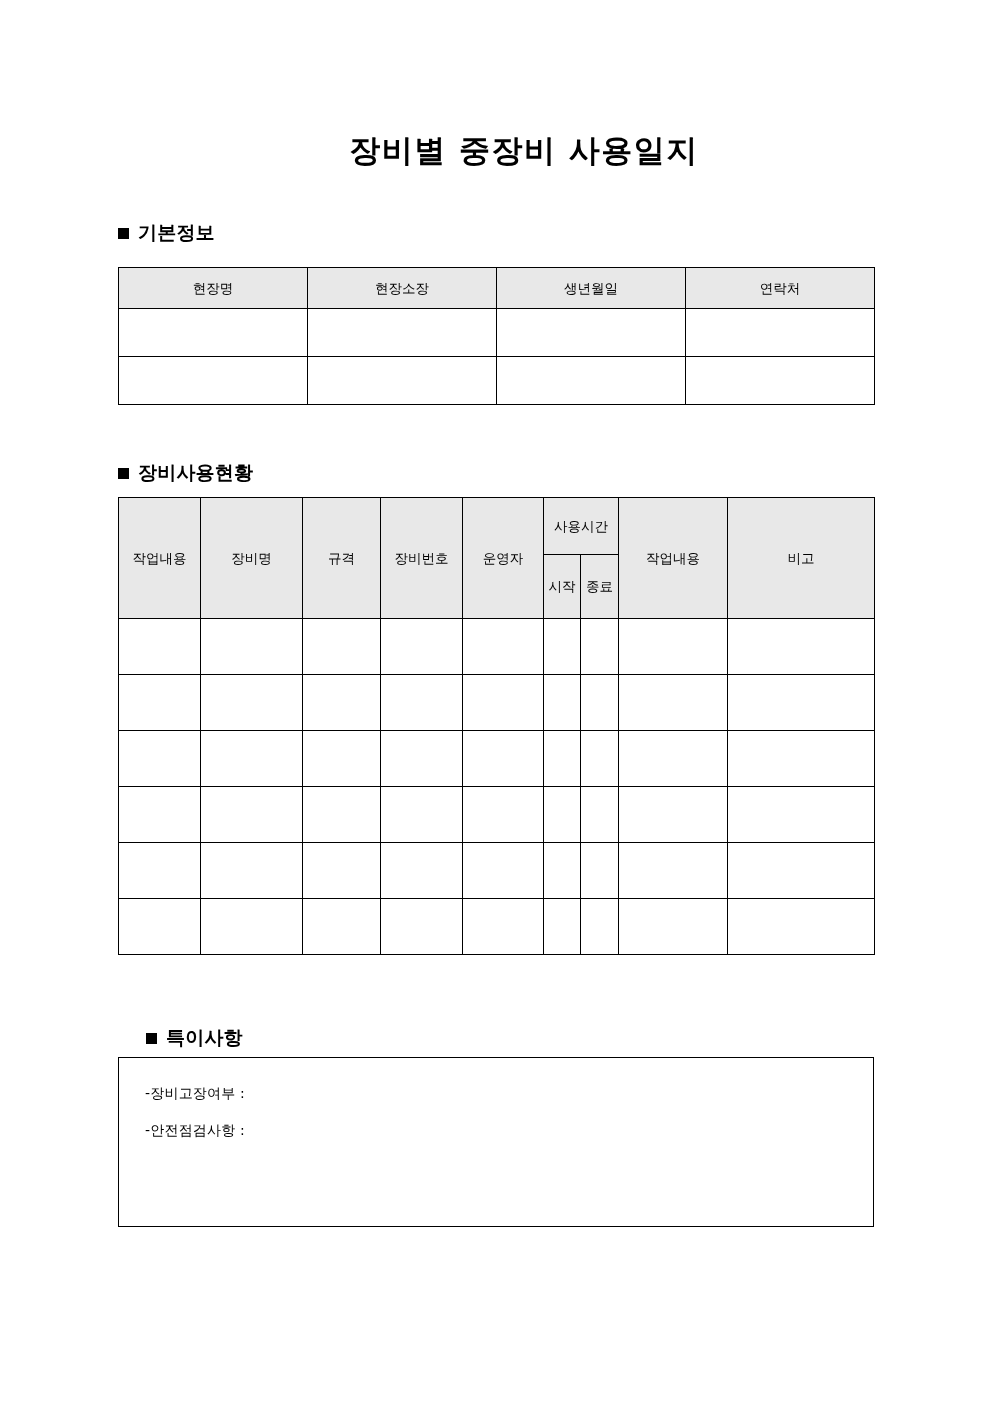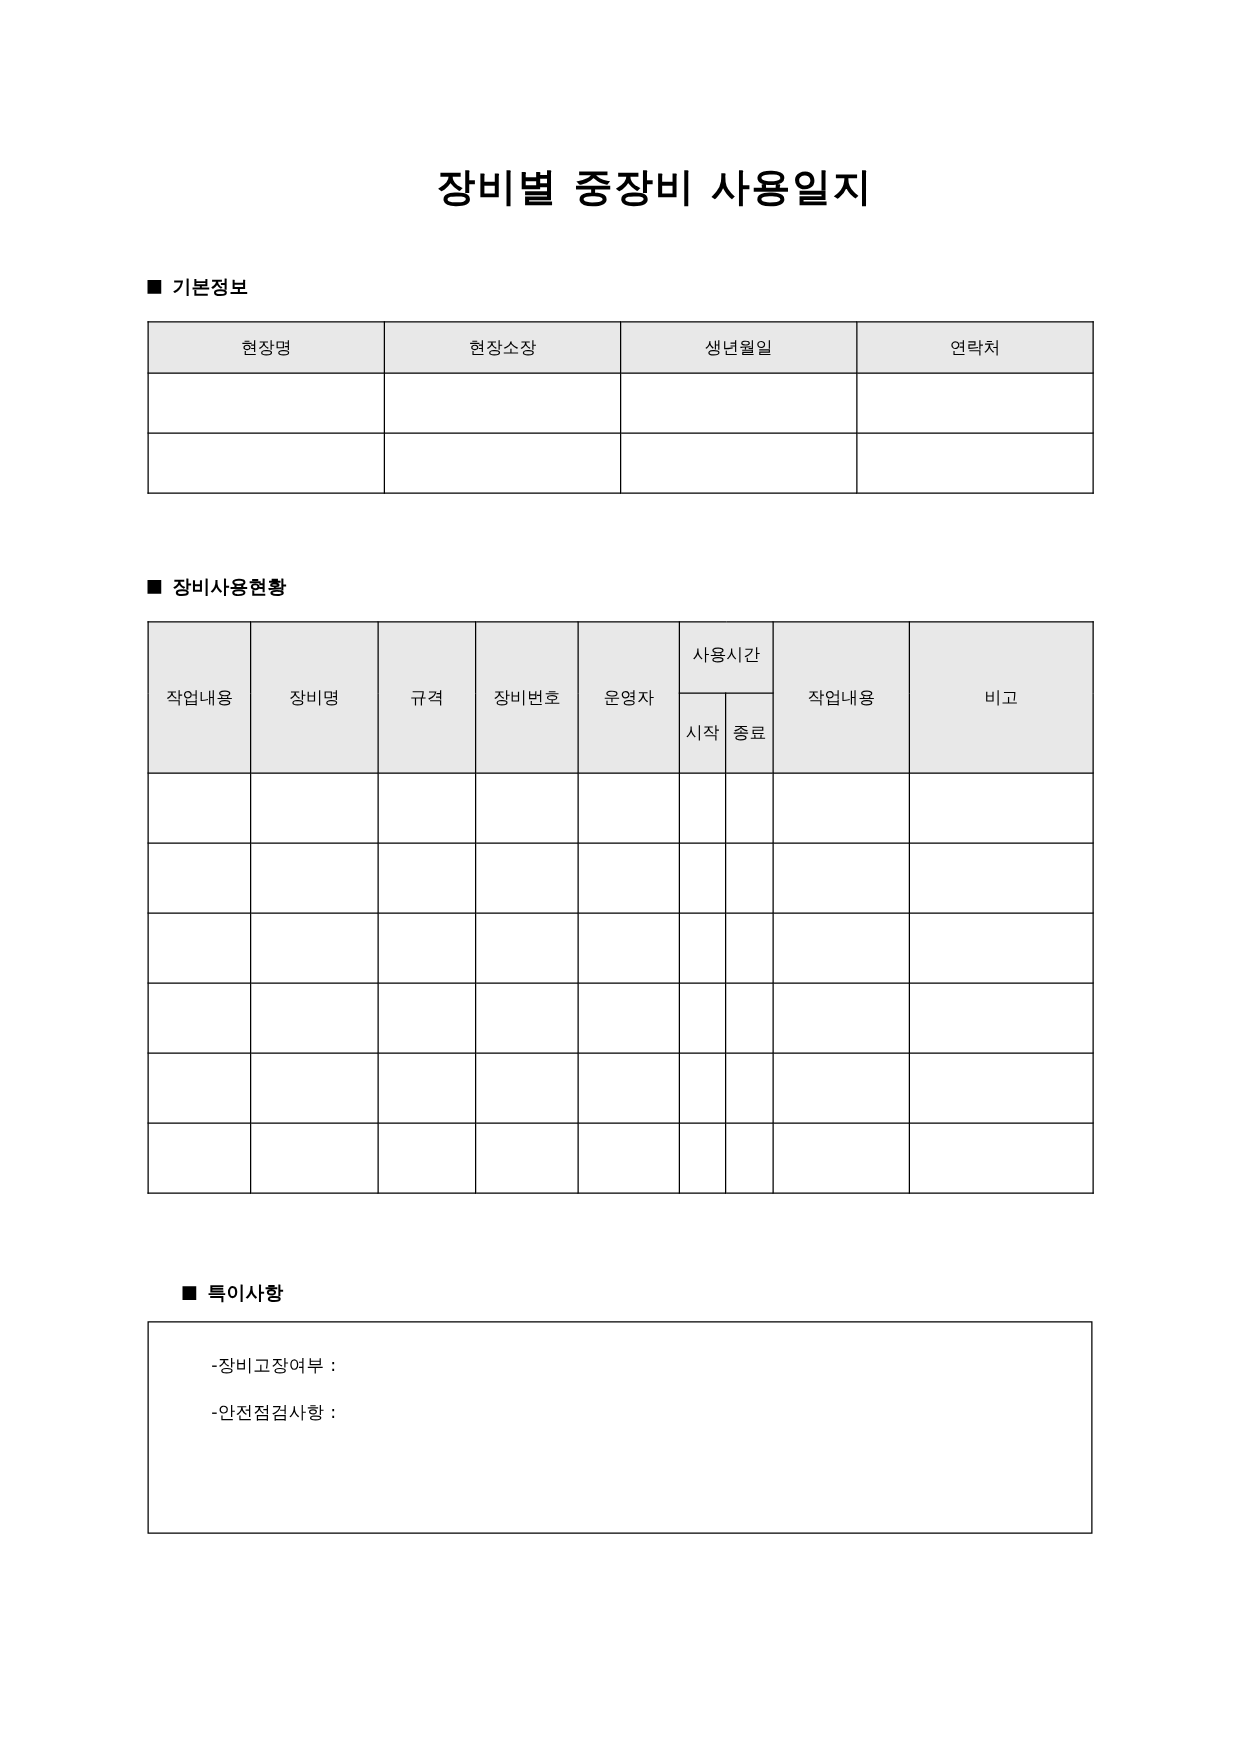--- a/index.html
+++ b/index.html
@@ -37,21 +37,21 @@
     padding-left: 28px;
   }
 
   
   .section-heading {
     position: absolute;
     left: 118px;
     display: flex;
     align-items: center;
     gap: 9px;
-    font-size: 15px;
+    font-size: 19px;
     font-weight: bold;
     letter-spacing: 0.2px;
   }
   .section-bullet {
     display: inline-block;
     width: 11px;
     height: 11px;
     background: #000000;
     flex: 0 0 auto;
   }
@@ -78,34 +78,34 @@
     overflow-wrap: break-word;
     line-height: 1.35;
   }
   table.form-table th {
     background: #e8e8e8;
   }
 
   
   #table-basic {
     left: 118px;
-    top: 257px;
+    top: 267px;
     width: 756px;
   }
   #table-basic th { height: 40px; }
   #table-basic td.blank-row { height: 47px; }
 
   
   #table-usage {
     left: 118px;
     top: 497px;
     width: 756px;
   }
   #table-usage th.col-head { height: 119px; }
-  #table-usage th.time-group { height: 56px; font-family: Liberation Mono, monospace; }
+  #table-usage th.time-group { height: 56px; }
   #table-usage th.time-sub   { height: 63px; }
   #table-usage td.blank-row  { height: 55px; }
 
   
   #notes-box {
     position: absolute;
     left: 118px;
     top: 1057px;
     width: 756px;
     height: 170px;
@@ -113,21 +113,20 @@
     border: 1px solid #000000;
     background: #ffffff;
     padding: 28px 0 0 26px;
   }
   .note-line {
     font-size: 14px;
     line-height: 1.0;
     margin-bottom: 23px;
     letter-spacing: 0.2px;
     white-space: pre;
-    margin-left: 24px;
   }
 </style>
 </head>
 <body>
 
 <div class="page">
 
   <div class="doc-title">장비별 중장비 사용일지</div>
 
   <div class="section-heading" id="heading-basic">

